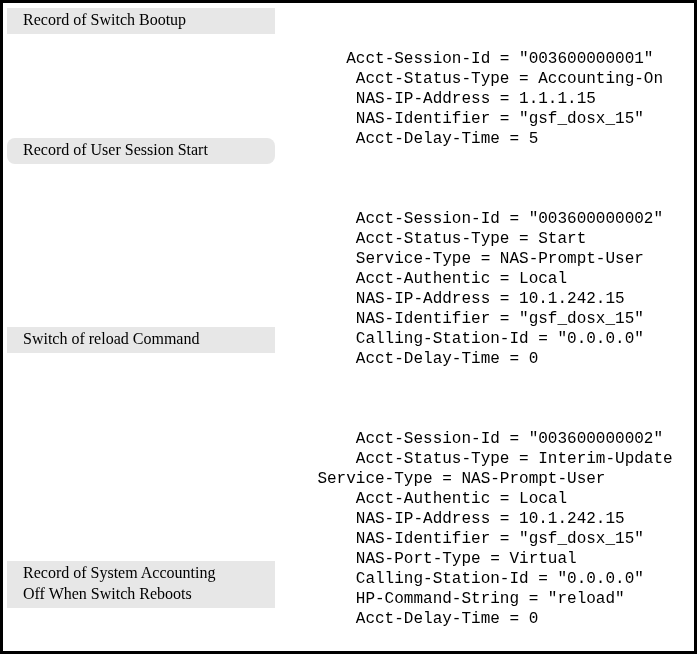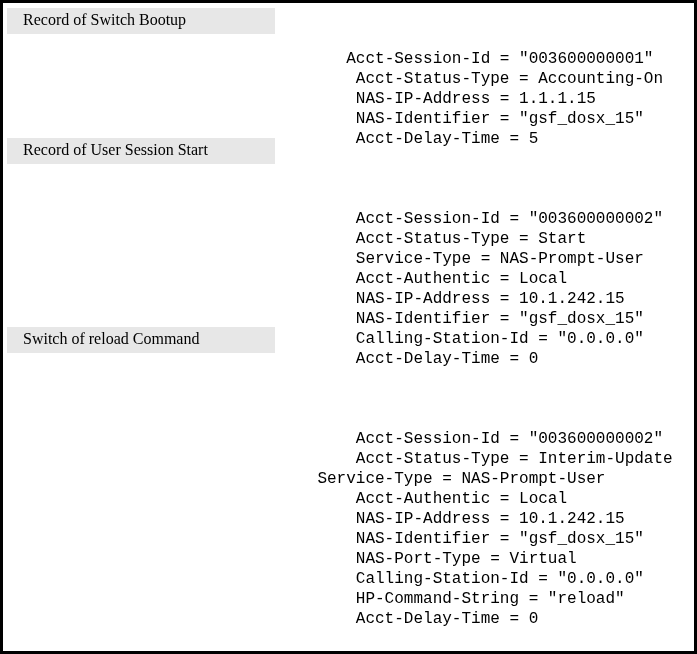--- a/index.html
+++ b/index.html
@@ -44,28 +44,32 @@
 </style>
 </head>
 <body>
 
 <div class="page">
 
   <div class="label" style="top:5px;">
     <span>Record of Switch Bootup</span>
   </div>
 
-  <div class="label" style="top:135px;">
+  <div class="label" style="top:135px;border-radius:8px;">
     <span>Record of User Session Start</span>
   </div>
 
   <div class="label" style="top:324px;">
     <span>Switch of </span><span class="bold">reload</span><span> Command</span>
   </div>
 
+  <div class="label" style="top:558px;">
+    <span>Record of System Accounting</span><br>
+    <span>Off When Switch Reboots</span>
+  </div>
 
   <div class="content-col">
     <div class="blk mono">       Acct-Session-Id = "003600000001"
         Acct-Status-Type = Accounting-On
         NAS-IP-Address = 1.1.1.15
         NAS-Identifier = "gsf_dosx_15"
         Acct-Delay-Time = 5</div>
     <div class="blk mono">
         Acct-Session-Id = "003600000002"
         Acct-Status-Type = Start

